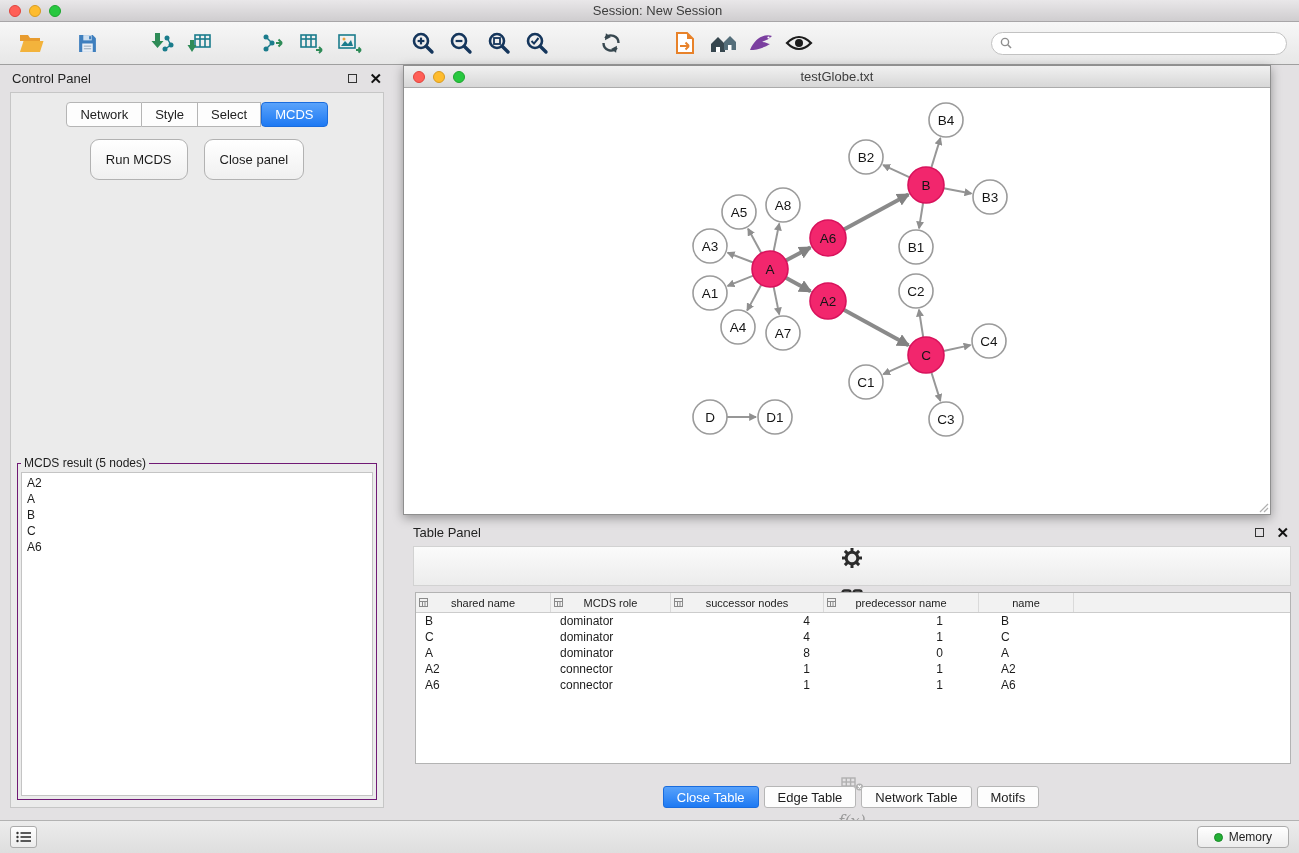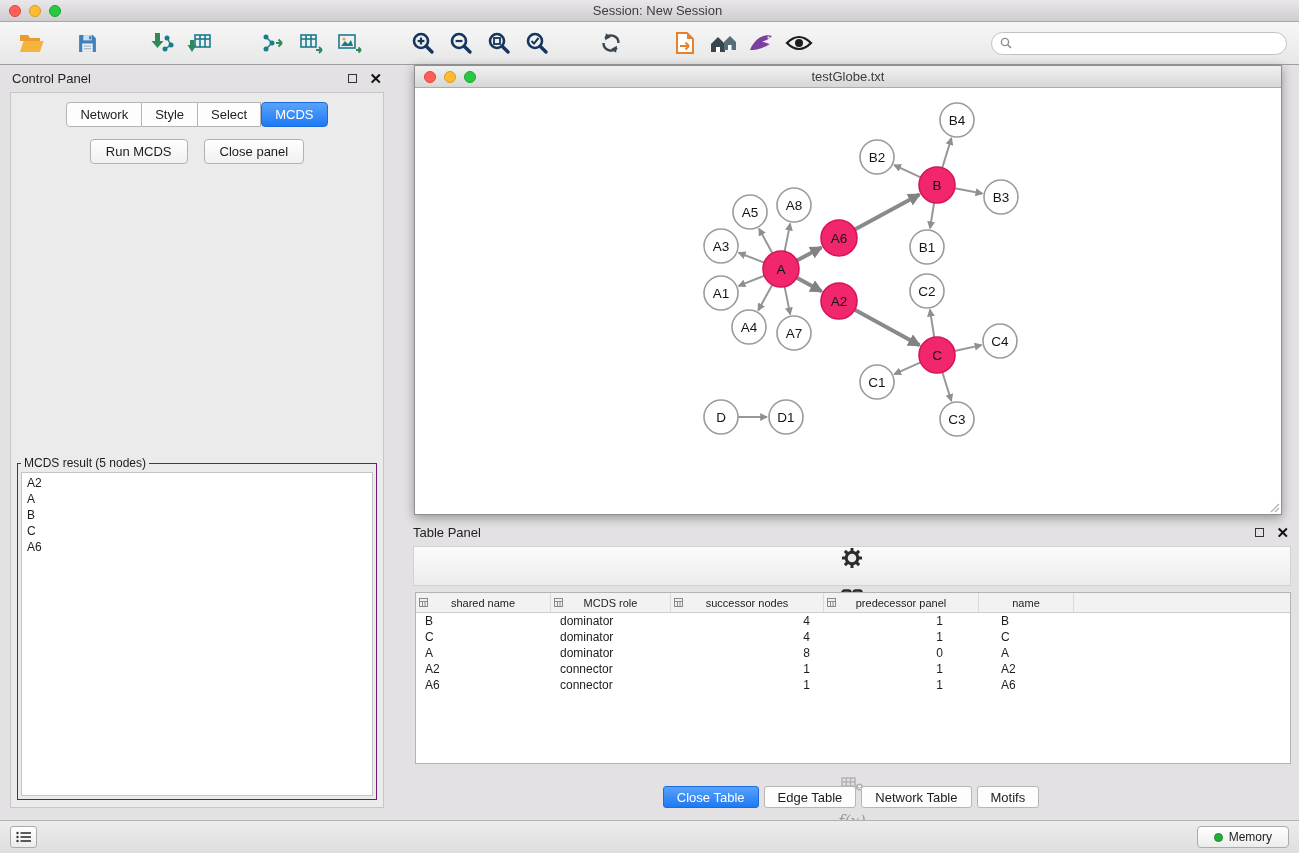--- a/index.html
+++ b/index.html
@@ -33,28 +33,28 @@
   .seg .seg-btn{font-size:13px;padding:4px 13px;background:#fdfdfd;border:1px solid #b5b5b5;border-left:none;color:#222;}
   .seg .seg-btn:first-child{border-left:1px solid #b5b5b5;border-radius:4px 0 0 4px;}
   .seg .seg-btn.active{background:linear-gradient(#5aa3fb,#1d79f3);color:#fff;border:1px solid #1a6cdd;border-radius:4px;}
   .opt-label{text-align:center;margin-top:24px;font-size:13px;}
   .dropdown{width:308px;height:23px;margin:9px auto 0 auto;background:#fff;border:1px solid #ababab;border-radius:4px;display:flex;align-items:center;overflow:hidden;}
   .dropdown .val{flex:1;font-size:12.5px;padding-left:8px;white-space:nowrap;}
   .dropdown .stepper{width:19px;align-self:stretch;background:linear-gradient(#6fb2fc,#2273ee);display:flex;flex-direction:column;align-items:center;justify-content:center;gap:2px;border-radius:0 3px 3px 0;}
   .tri-up{width:0;height:0;border-left:3.5px solid transparent;border-right:3.5px solid transparent;border-bottom:4px solid #fff;}
   .tri-down{width:0;height:0;border-left:3.5px solid transparent;border-right:3.5px solid transparent;border-top:4px solid #fff;}
   .btn-row{display:flex;justify-content:center;gap:16px;margin-top:12px;}
-  .btn{padding:4px 15px;font-size:13px;background:linear-gradient(#ffffff,#f0f0f0);border:1px solid #b2b2b2;border-radius:4px;color:#1c1c1c;}
+  .btn{padding:12px 15px;font-size:13px;background:linear-gradient(#ffffff,#f0f0f0);border:1px solid #b2b2b2;border-radius:9px;color:#1c1c1c;}
   .result-fieldset{position:absolute;left:6px;right:6px;top:363px;bottom:7px;border:1px solid #701a75;}
   .result-fieldset legend{font-size:12px;margin-left:3px;padding:0 3px;color:#1c1c1c;}
   .result-list{position:absolute;left:3px;right:3px;top:2px;bottom:3px;background:#fff;border:1px solid #c4c4c4;font-size:12px;padding:2px 5px;overflow:auto;}
   .result-list div{line-height:16px;}
 
   
-  .network-window{position:absolute;left:414px;top:65px;width:868px;height:450px;background:#fff;border:1px solid #8f8f8f;box-shadow:0 3px 10px rgba(0,0,0,0.35);}
+  .network-window{position:absolute;left:403px;top:65px;width:868px;height:450px;background:#fff;border:1px solid #8f8f8f;box-shadow:0 3px 10px rgba(0,0,0,0.35);}
   .nw-titlebar{position:absolute;left:0;top:0;right:0;height:22px;background:linear-gradient(#f1f1f1,#d7d7d7);border-bottom:1px solid #ababab;display:flex;align-items:center;}
   .nw-titlebar .title{position:absolute;left:0;right:0;text-align:center;font-size:13px;color:#3d3d3d;}
   .nw-canvas{position:absolute;left:0;top:22px;right:0;bottom:0;background:#fff;}
   .resize-handle{position:absolute;right:1px;bottom:1px;}
 
   
   .table-panel{position:absolute;left:403px;top:520px;width:896px;height:296px;}
   .tp-toolbar{position:absolute;left:10px;right:8px;top:26px;height:40px;background:linear-gradient(#fbfbfb,#ececec);border:1px solid #d2d2d2;display:flex;align-items:center;gap:20px;padding:0 14px;flex-direction:column;}
   .tp-tool{display:flex;align-items:center;justify-content:center;}
   .fx{font-family:"DejaVu Serif",serif;font-style:italic;color:#9a9a9a;font-size:16px;}
@@ -514,21 +514,21 @@
       </div>
       <div class="hcell c3">
         <svg class="hicon" width="9" height="9">
             <g stroke="#8a8a8a" stroke-width="1" fill="none">
               <rect x="0.5" y="0.5" width="8" height="8"></rect>
               <line x1="0.5" y1="3.5" x2="8.5" y2="3.5"></line>
               <line x1="3.5" y1="3.5" x2="3.5" y2="8.5"></line>
               <line x1="6" y1="3.5" x2="6" y2="8.5"></line>
             </g>
           </svg>
-        <span>predecessor panel</span>
+        <span>predecessor name</span>
       </div>
       <div class="hcell c4">
         <span>name</span>
       </div>
       <div class="hcell cf"></div>
     </div>
     <div id="table-rows">
         <div class="trow">
           <div class="tcell c0">B</div>
           <div class="tcell c1">dominator</div>

